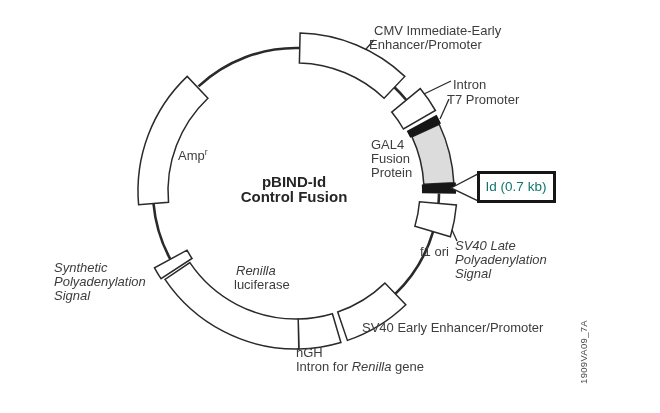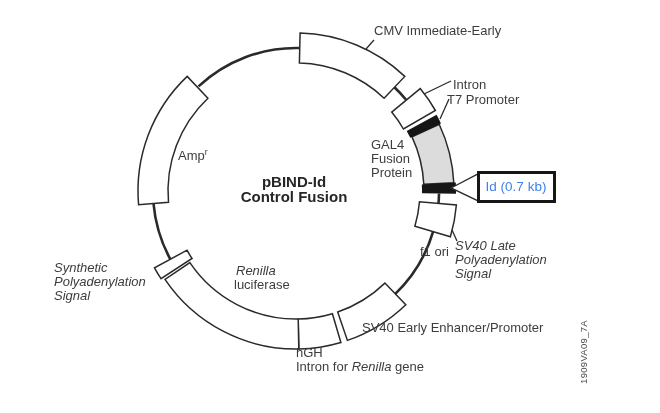--- a/index.html
+++ b/index.html
@@ -10,21 +10,21 @@
   #map-svg { position:absolute; left:0; top:0; }
   .lbl {
     position:absolute; font-size:13px; line-height:14px; color:#3d3d3d;
     white-space:nowrap;
   }
   .lbl .ital { font-style:italic; }
   #lbl-cmv .l2 { margin-left:-5px; }
   #lbl-renilla .l2 { margin-left:-2px; }
   #lbl-id {
     display:flex; align-items:center; justify-content:center;
-    width:76px; height:29px; color:#3b82f6; font-size:13.5px;
+    width:76px; height:29px; color:#0f766e; font-size:13.5px;
   }
   #lbl-title {
     transform:translateX(-50%); text-align:center; font-weight:bold;
     color:#262626; font-size:15px; line-height:14.5px;
   }
   #lbl-amp sup { font-size:8.5px; }
   #lbl-code {
     transform:translate(-50%,-50%) rotate(-90deg);
     font-size:9.5px; color:#4a4a4a; letter-spacing:0.3px;
   }
@@ -54,20 +54,21 @@
       <line x1="366" y1="49" x2="374" y2="40" stroke="#2a2a2a" stroke-width="1.3"></line>
       <line x1="424" y1="94" x2="451" y2="81" stroke="#2a2a2a" stroke-width="1.3"></line>
       <line x1="440" y1="119" x2="449" y2="99" stroke="#2a2a2a" stroke-width="1.3"></line>
       <line x1="452" y1="230" x2="457" y2="241" stroke="#2a2a2a" stroke-width="1.3"></line>
       <polygon points="451,188 478,174 478,201" fill="#ffffff" stroke="#2a2a2a" stroke-width="1.4"></polygon>
       <rect x="478.5" y="172.5" width="76" height="29" fill="#ffffff" stroke="#161616" stroke-width="3"></rect>
     </svg>
 
   <div class="lbl" id="lbl-cmv" style="left:374px; top:24px;">
     <div class="l1">CMV Immediate-Early</div>
+    <div class="l2">Enhancer/Promoter</div>
   </div>
 
   <div class="lbl" id="lbl-intron" style="left:453px; top:78px;">Intron</div>
 
   <div class="lbl" id="lbl-t7" style="left:447px; top:93px;">T7 Promoter</div>
 
   <div class="lbl" id="lbl-gal4" style="left:371px; top:138px;">
     <div>GAL4</div>
     <div>Fusion</div>
     <div>Protein</div>

